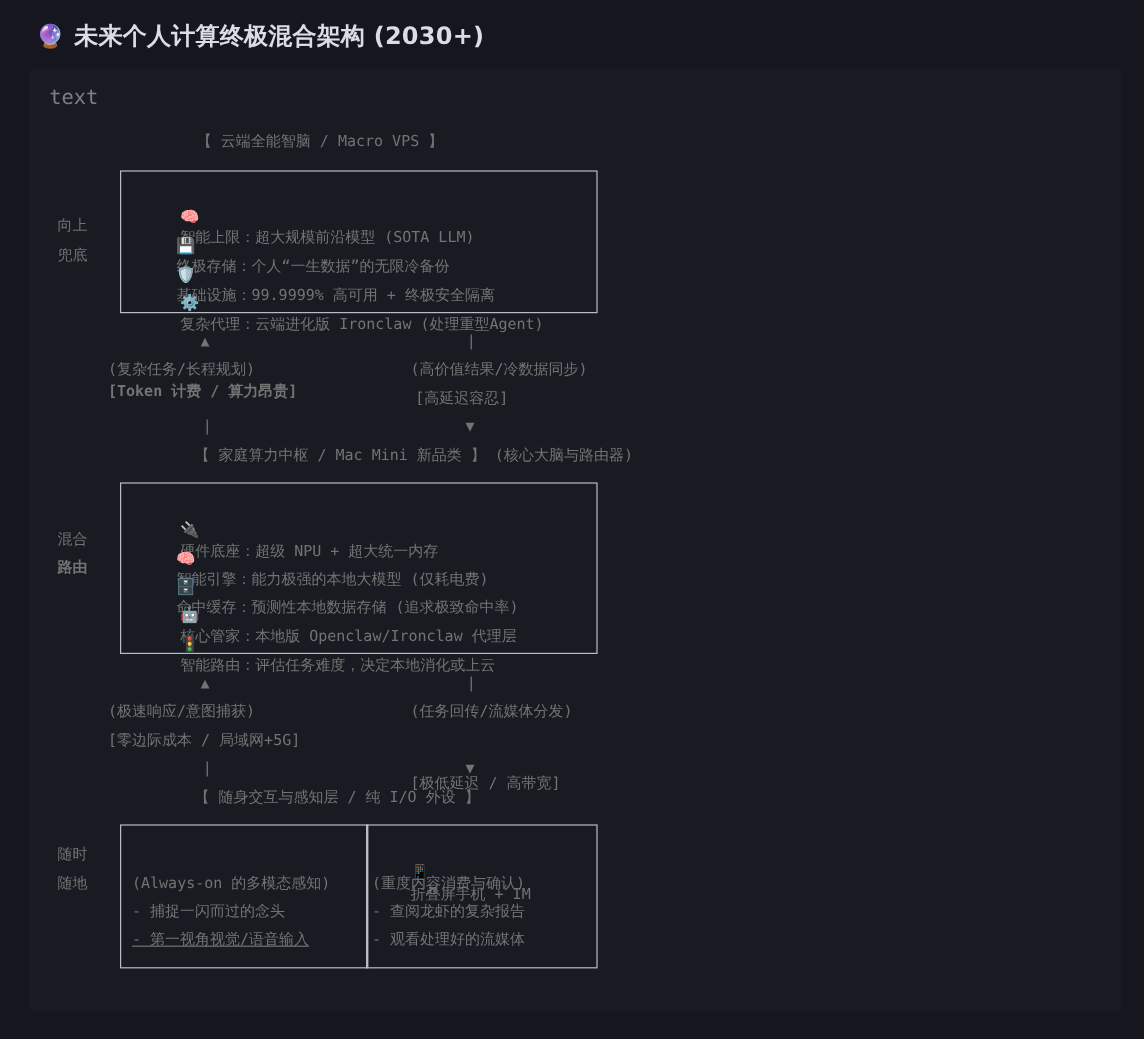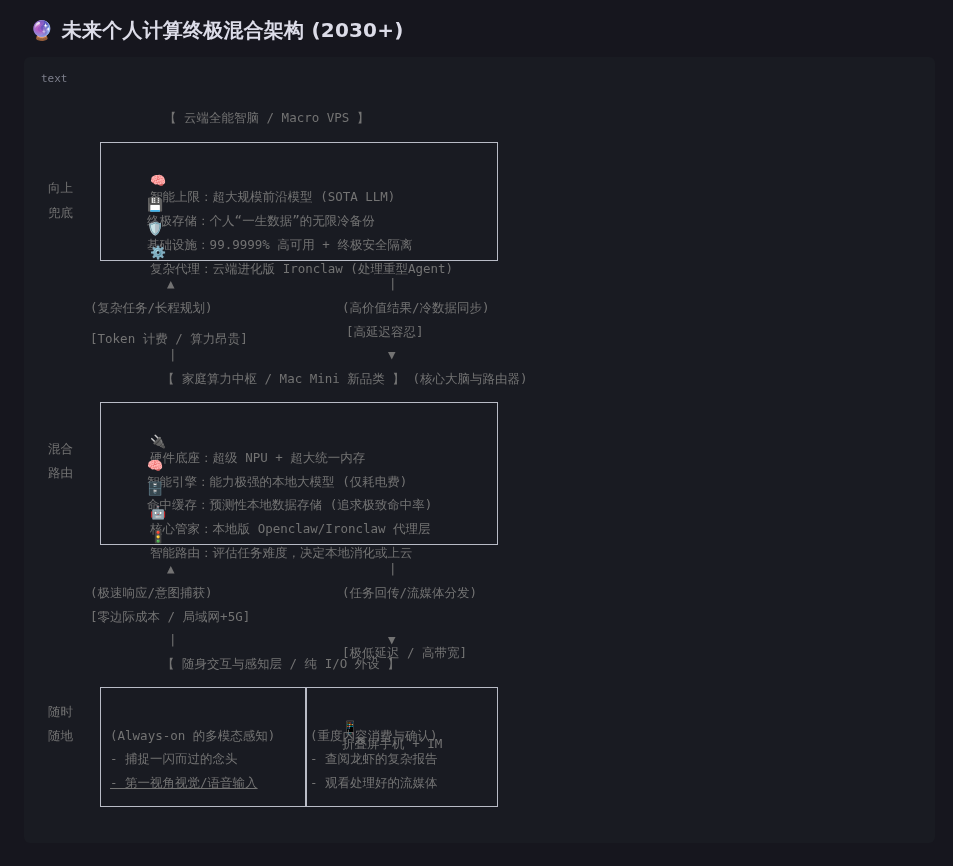--- a/index.html
+++ b/index.html
@@ -17,21 +17,21 @@
     font-weight:bold; font-size:20px; color:#dcdce8;
     letter-spacing:0.2px;
   }
   .title .emoji { font-size:19px; }
   .codeblock {
     position:absolute; left:24px; top:57px; width:911px; height:786px;
     background:#191b22; border-radius:6px;
   }
   .lang {
     position:absolute; left:17px; top:15px;
-    font-family:"DejaVu Sans Mono", monospace; font-size:11px; color:#7d7f8c;
+    font-family:"DejaVu Sans Mono", monospace; font-size:17px; color:#7d7f8c;
   }
   .ln {
     position:absolute; white-space:pre;
     font-family:"DejaVu Sans Mono", monospace;
     font-size:12.5px; line-height:16px; color:#737373;
   }
   .box {
     position:absolute; border:1.5px solid #b9bcc6; box-sizing:border-box;
   }
   .div { position:absolute; width:1.5px; background:#b9bcc6; }
@@ -67,29 +67,29 @@
   </div>
   <div class="ln" style="left:96px;top:172px;">
     <span class="ico">⚙️</span>
     <span>复杂代理：云端进化版 Ironclaw (处理重型Agent)</span>
   </div>
 
   <div class="ln" style="left:143px;top:219px;">▲</div>
   <div class="ln" style="left:365px;top:219px;">|</div>
   <div class="ln" style="left:66px;top:243px;text-align:right;">(复杂任务/长程规划)</div>
   <div class="ln" style="left:318px;top:243px;">(高价值结果/冷数据同步)</div>
-  <div class="ln" style="left:66px;top:274px;">[Token 计费 / 算力昂贵]</div>
+  <div class="ln" style="left:66px;top:261px;font-weight:bold;">[Token 计费 / 算力昂贵]</div>
   <div class="ln" style="left:322px;top:267px;">[高延迟容忍]</div>
   <div class="ln" style="left:145px;top:290px;">|</div>
   <div class="ln" style="left:364px;top:290px;">▼</div>
 
   <div class="ln" style="left:138px;top:314px;">【 家庭算力中枢 / Mac Mini 新品类 】 (核心大脑与路由器)</div>
   <div class="box" style="left:76px;top:345px;width:398px;height:143px;"></div>
   <div class="ln" style="left:24px;top:384px;">混合</div>
-  <div class="ln" style="left:24px;top:408px;">路由</div>
+  <div class="ln" style="left:24px;top:408px;font-weight:bold;">路由</div>
 
   <div class="ln" style="left:96px;top:361px;">
     <span class="ico">🔌</span>
     <span>硬件底座：超级 NPU + 超大统一内存</span>
   </div>
   <div class="ln" style="left:93px;top:385px;">
     <span class="ico">🧠</span>
     <span>智能引擎：能力极强的本地大模型 (仅耗电费)</span>
   </div>
   <div class="ln" style="left:93px;top:408px;">

